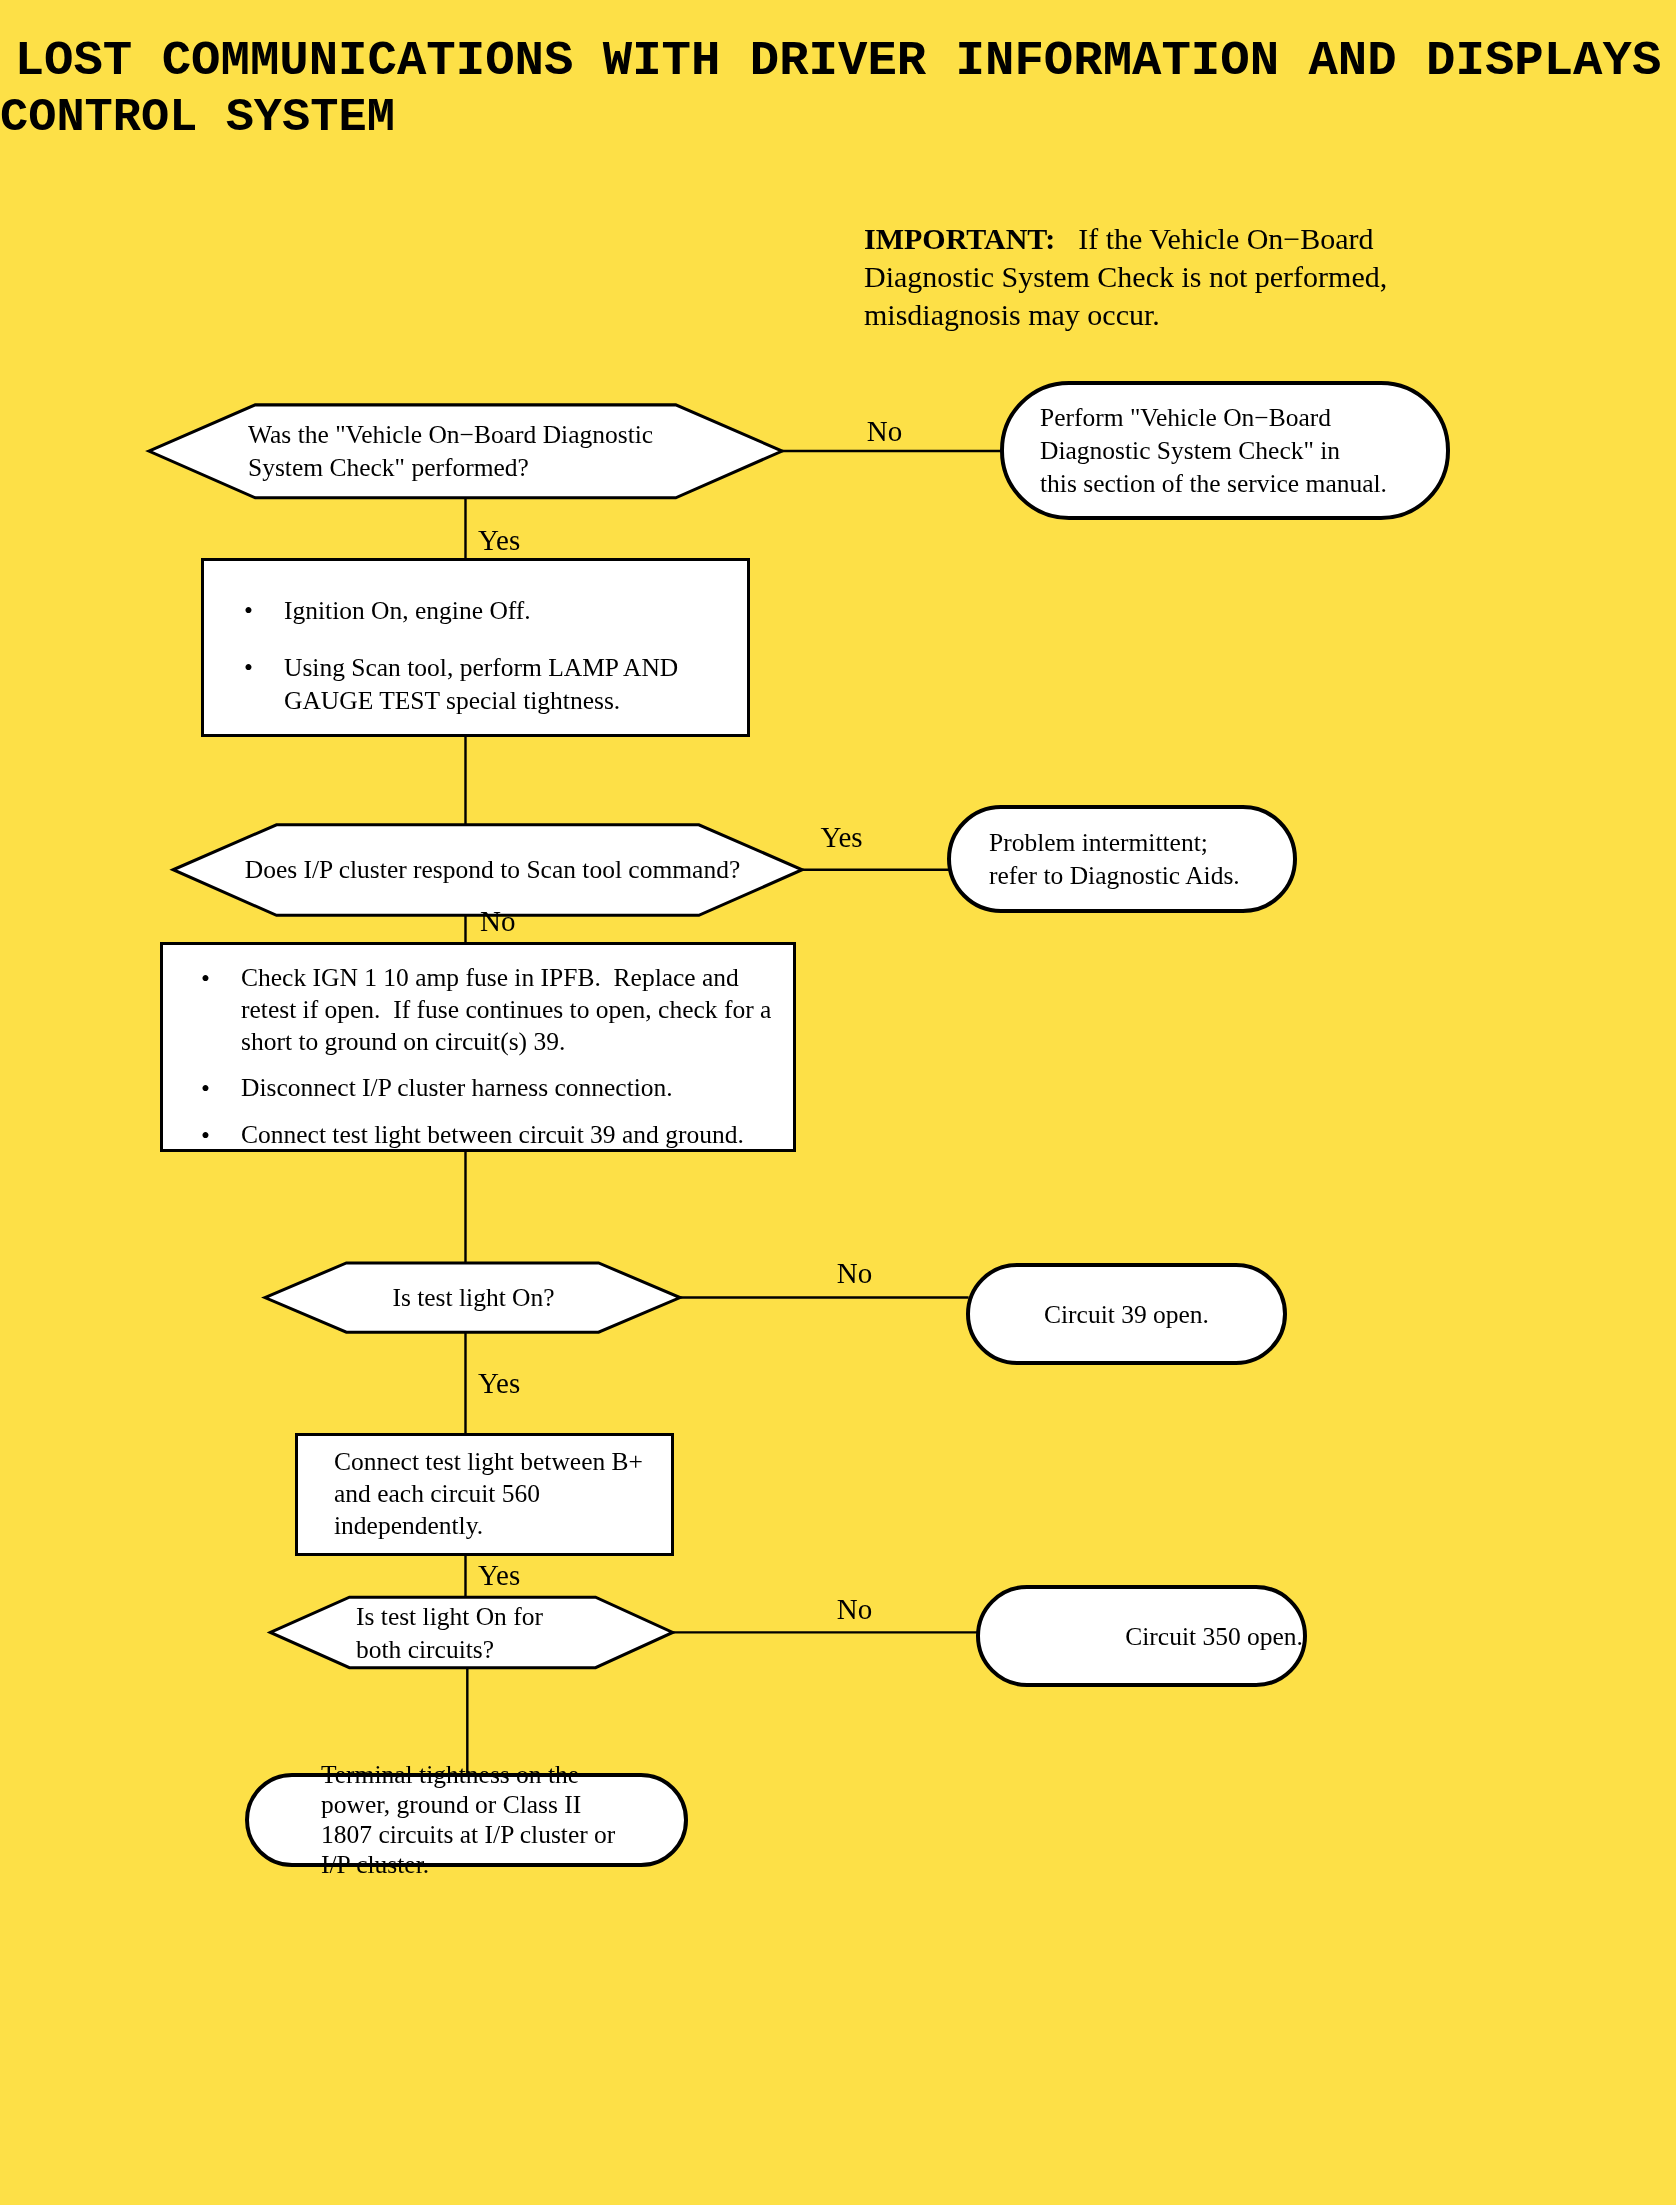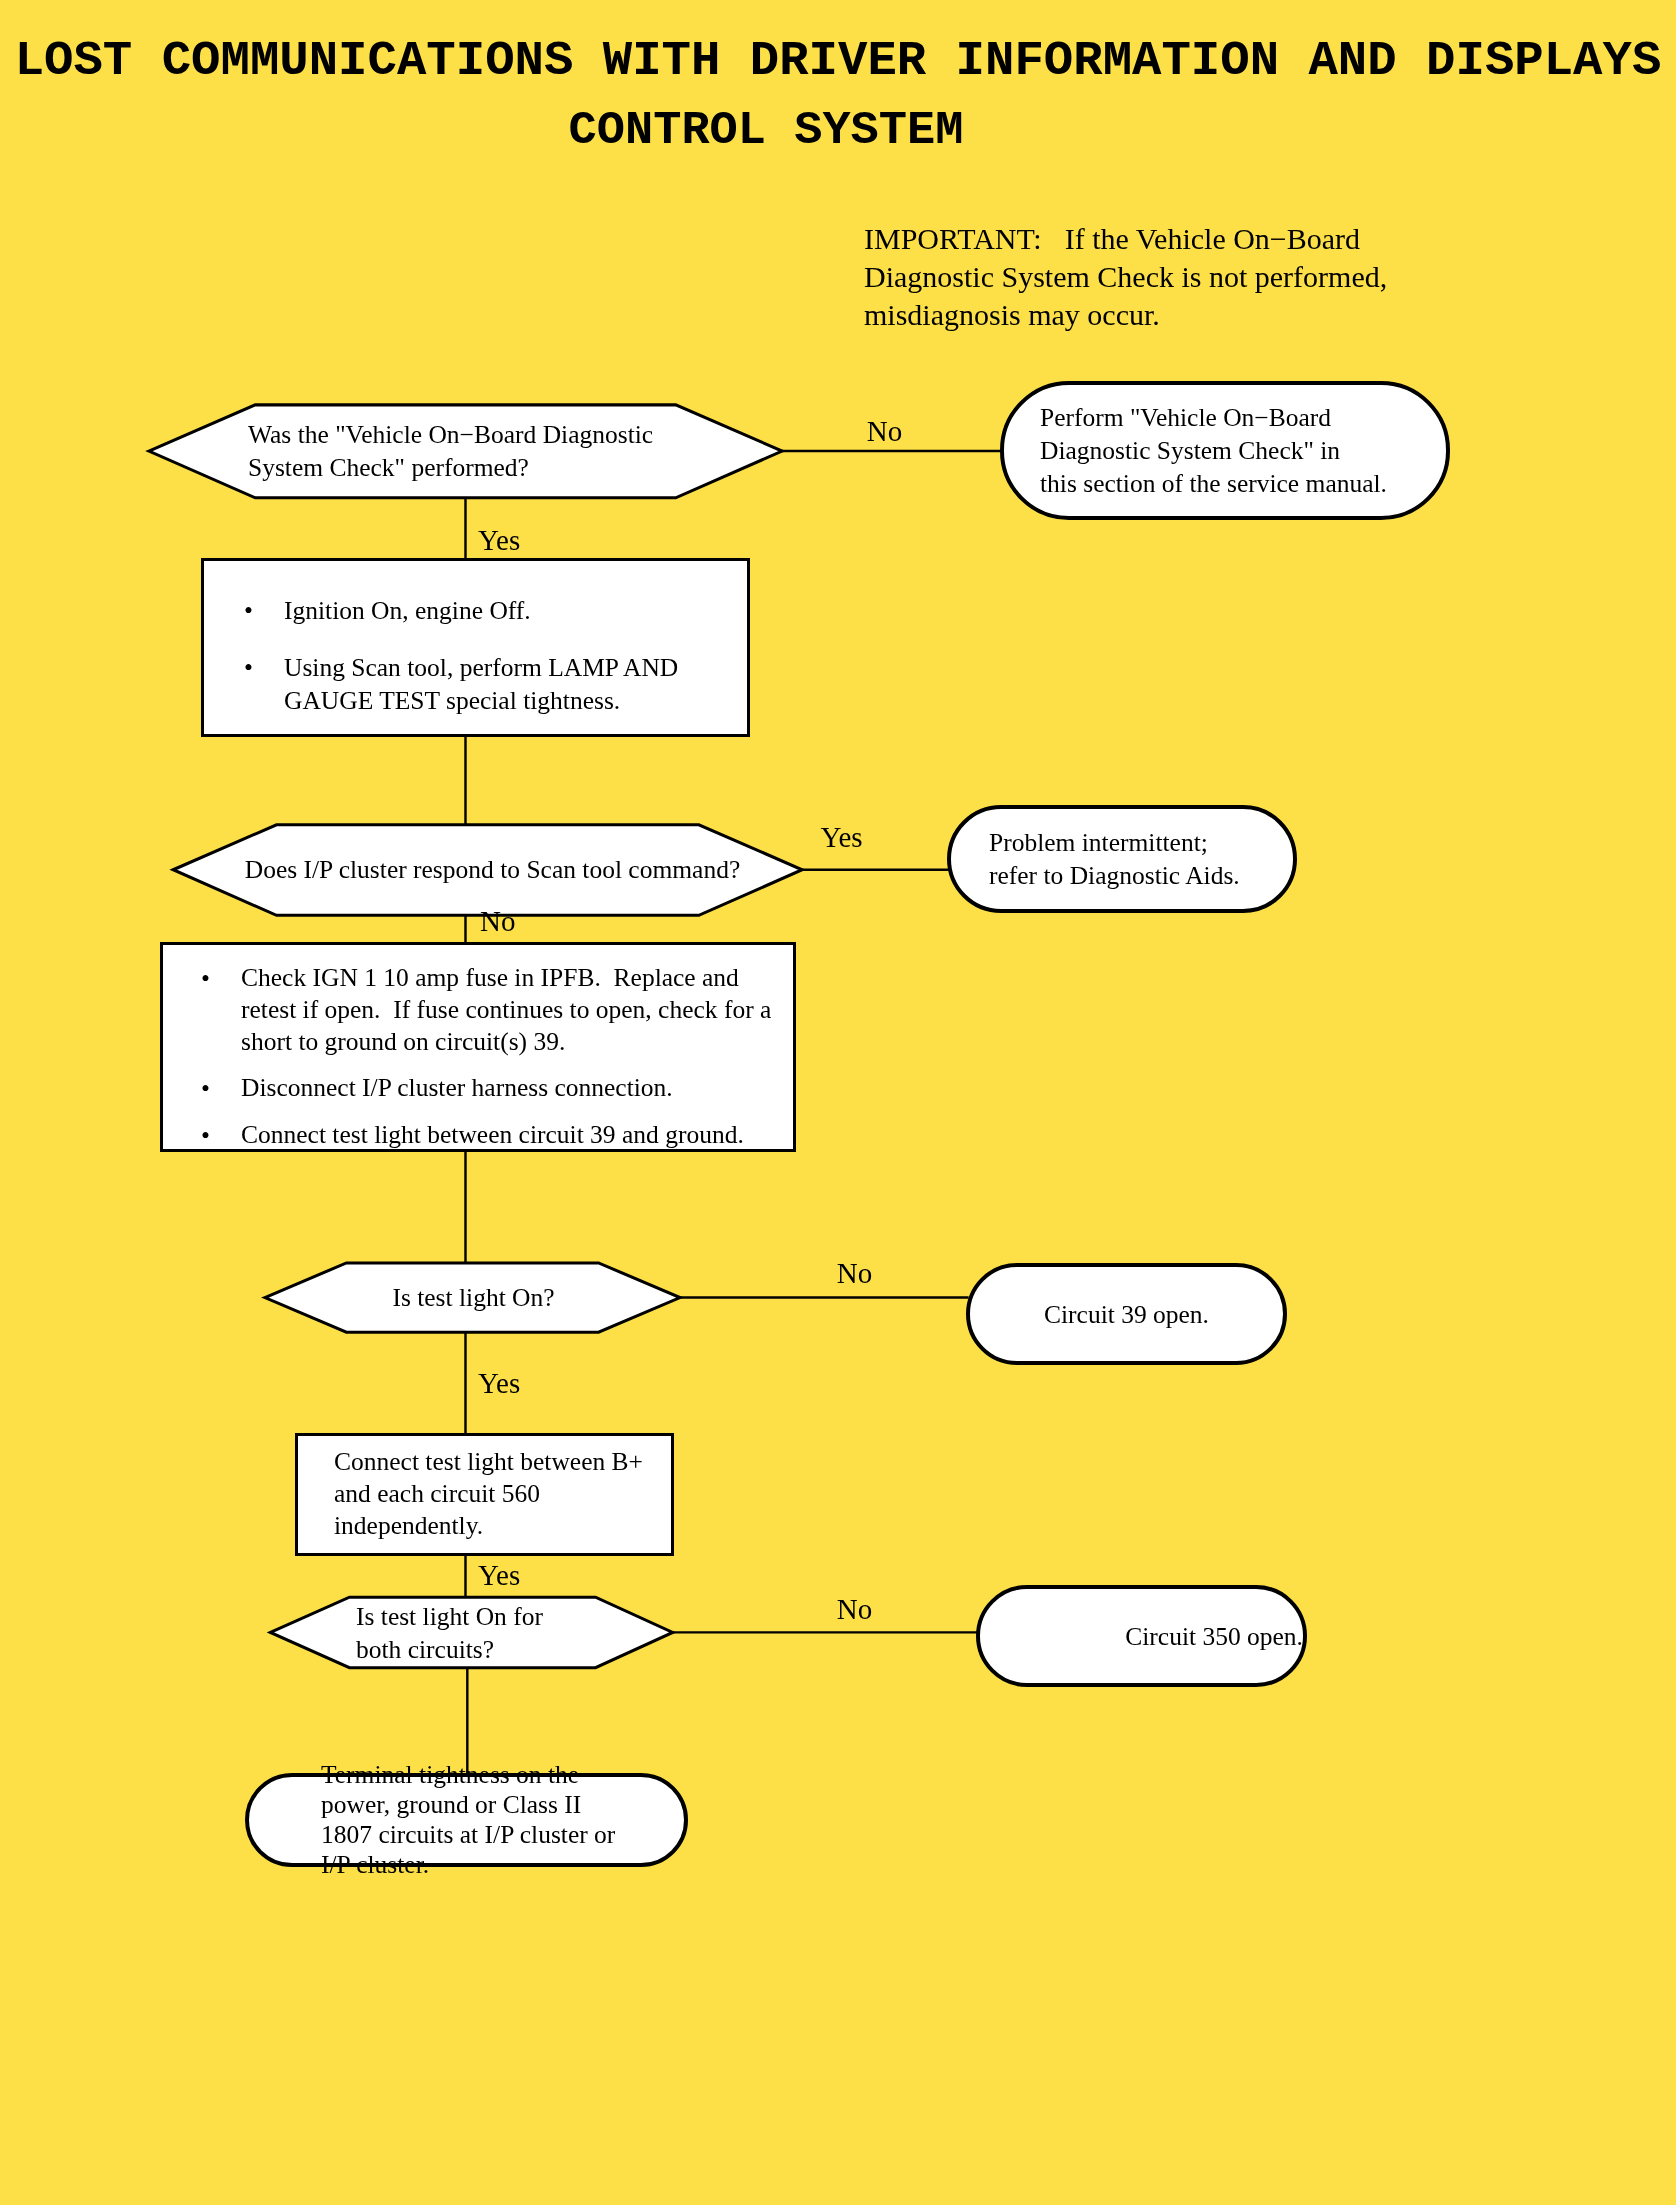--- a/index.html
+++ b/index.html
@@ -28,36 +28,35 @@
     font-weight: bold;
     font-size: 49px;
     line-height: 53px;
     white-space: nowrap;
     letter-spacing: 0;
   }
   .title2 {
     position: absolute;
     left: 0; top: 92px;
     width: 1532px;
-    text-align: center;
+    text-align: left;
     font-family: "Liberation Mono", "DejaVu Sans Mono", monospace;
     font-weight: bold;
     font-size: 47px;
     line-height: 51px;
     white-space: nowrap;
-    margin-top: 13px;
   }
   .important {
     position: absolute;
     left: 864px; top: 220px;
     width: 608px;
     font-size: 30px;
     line-height: 38px;
   }
-  .imp-label { font-weight: normal; margin-right: 23px; }
+  .imp-label { font-weight: bold; margin-right: 23px; }
   svg.wires { position: absolute; left: 0; top: 0; z-index: 1; }
   .node-text {
     position: absolute;
     z-index: 3;
     font-size: 25.5px;
     line-height: 33px;
     white-space: pre-wrap;
   }
   .edge-label {
     position: absolute;

